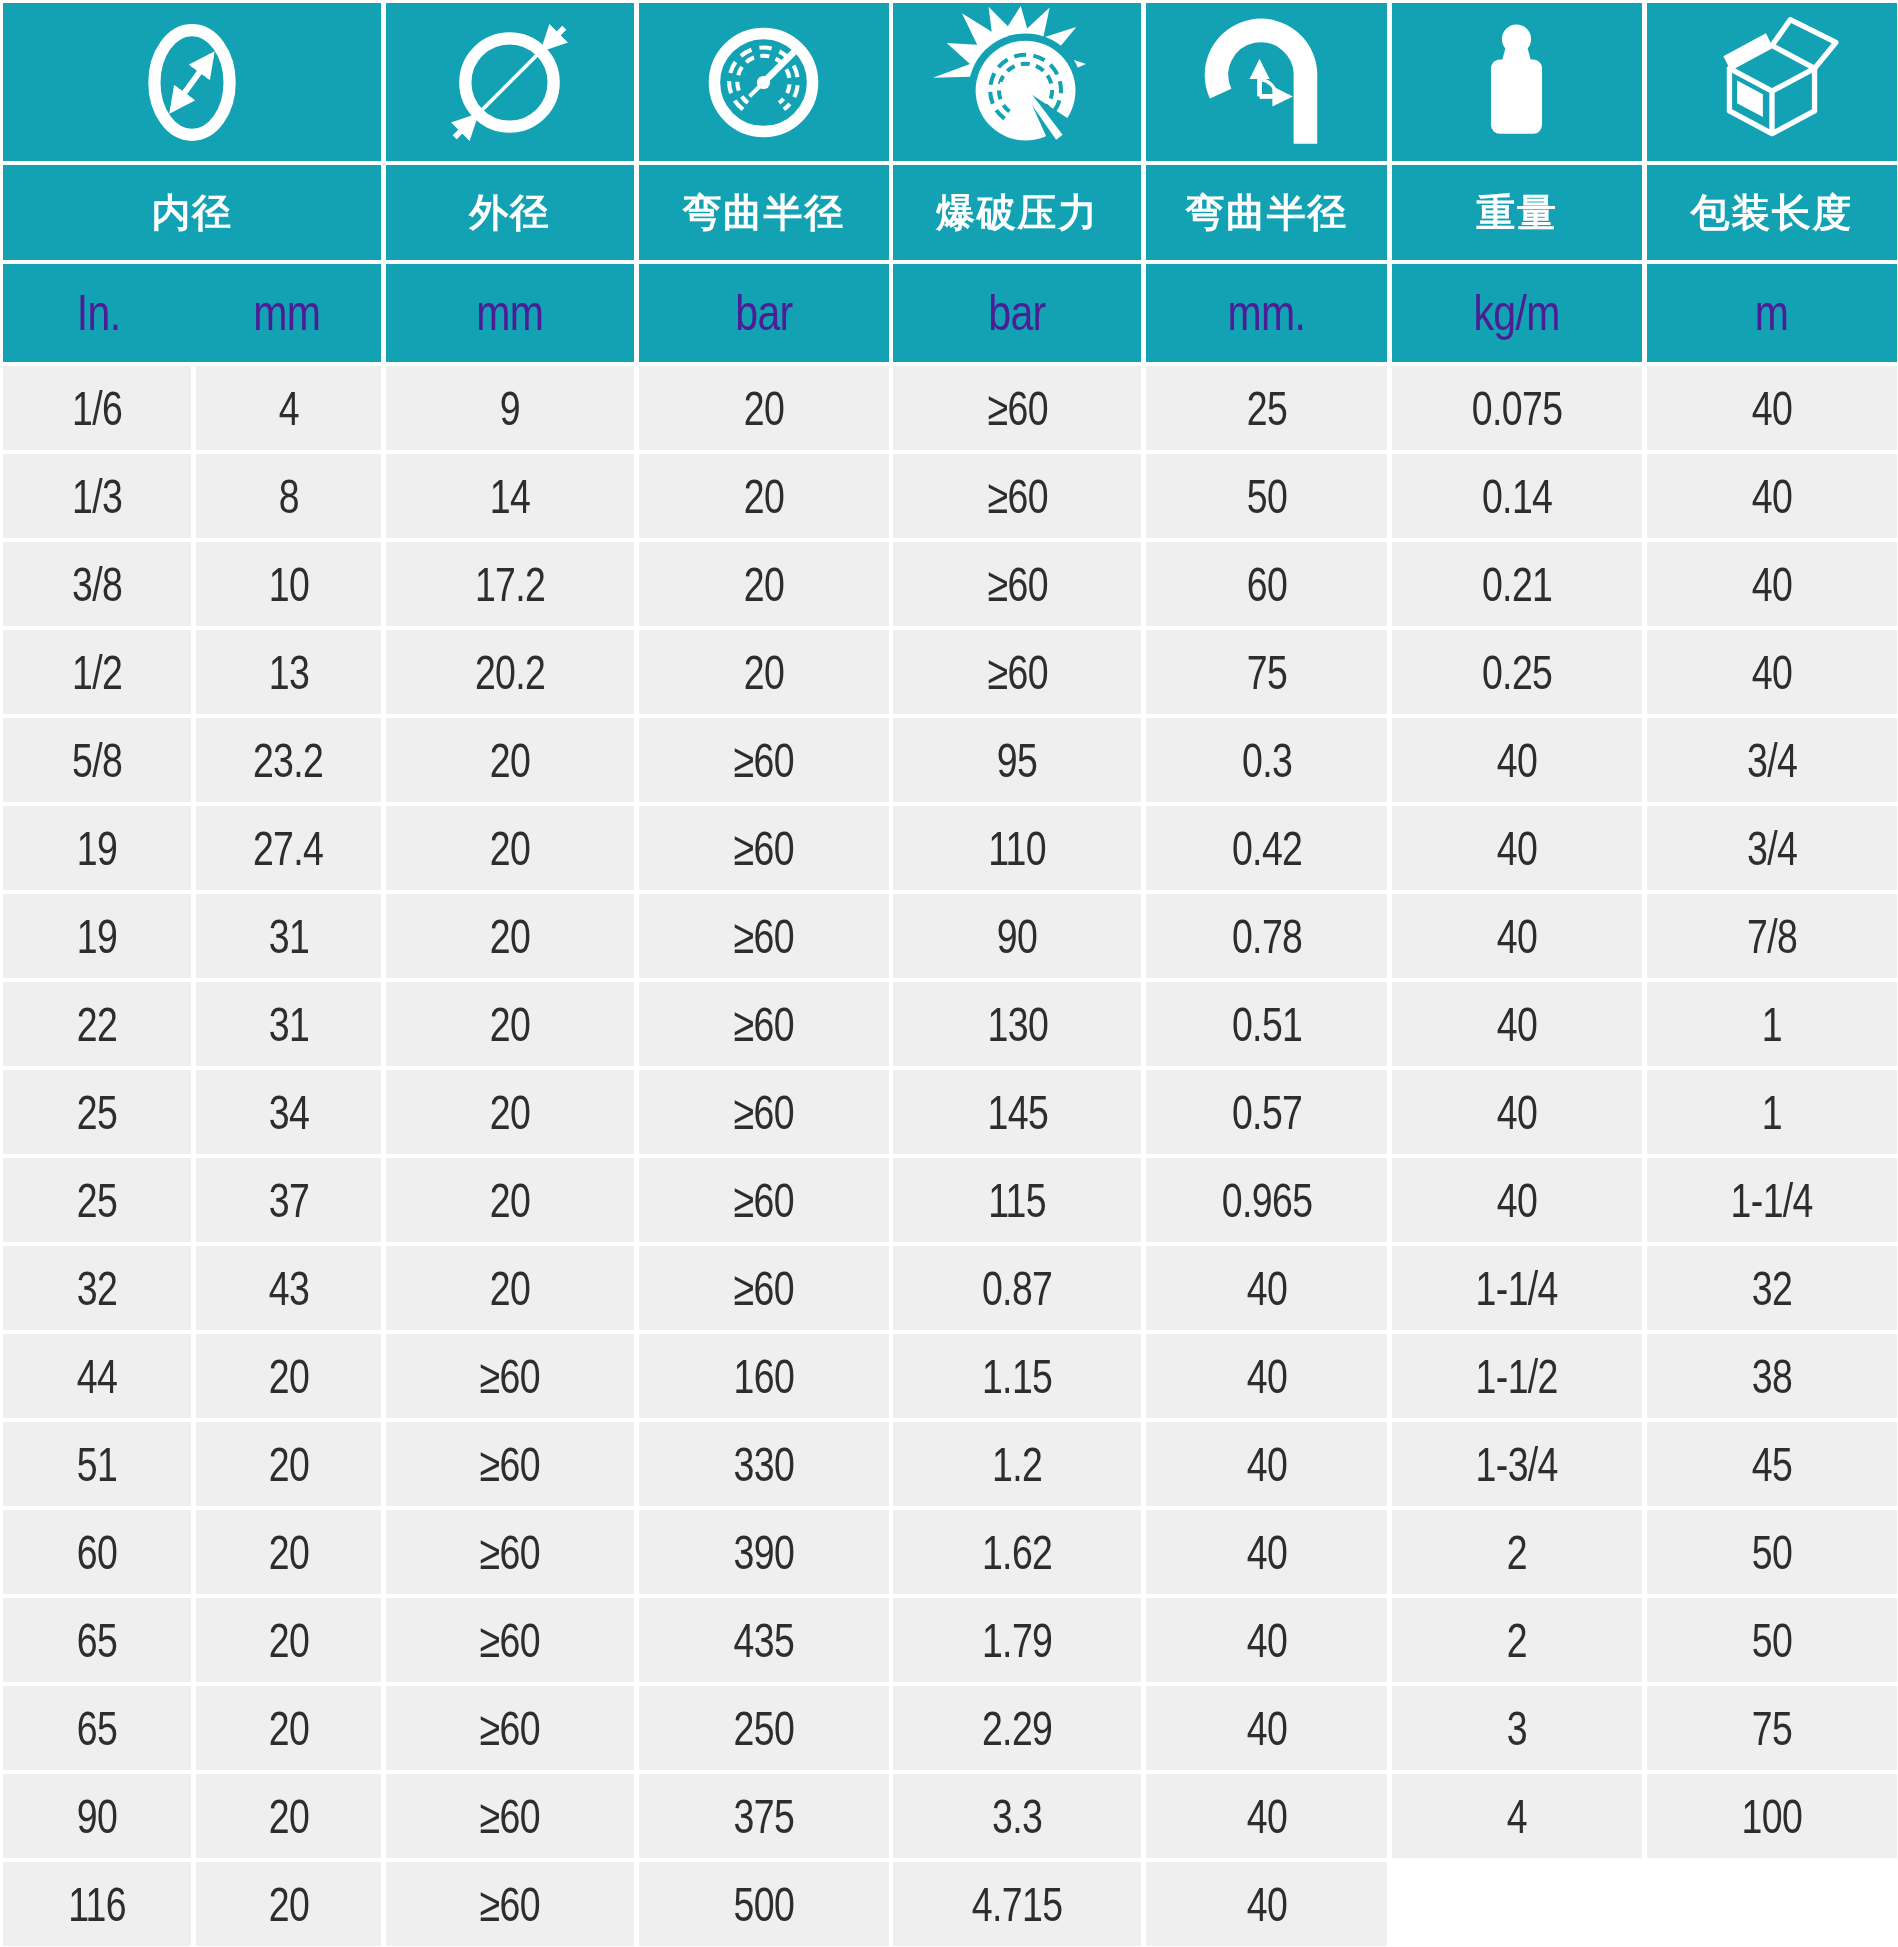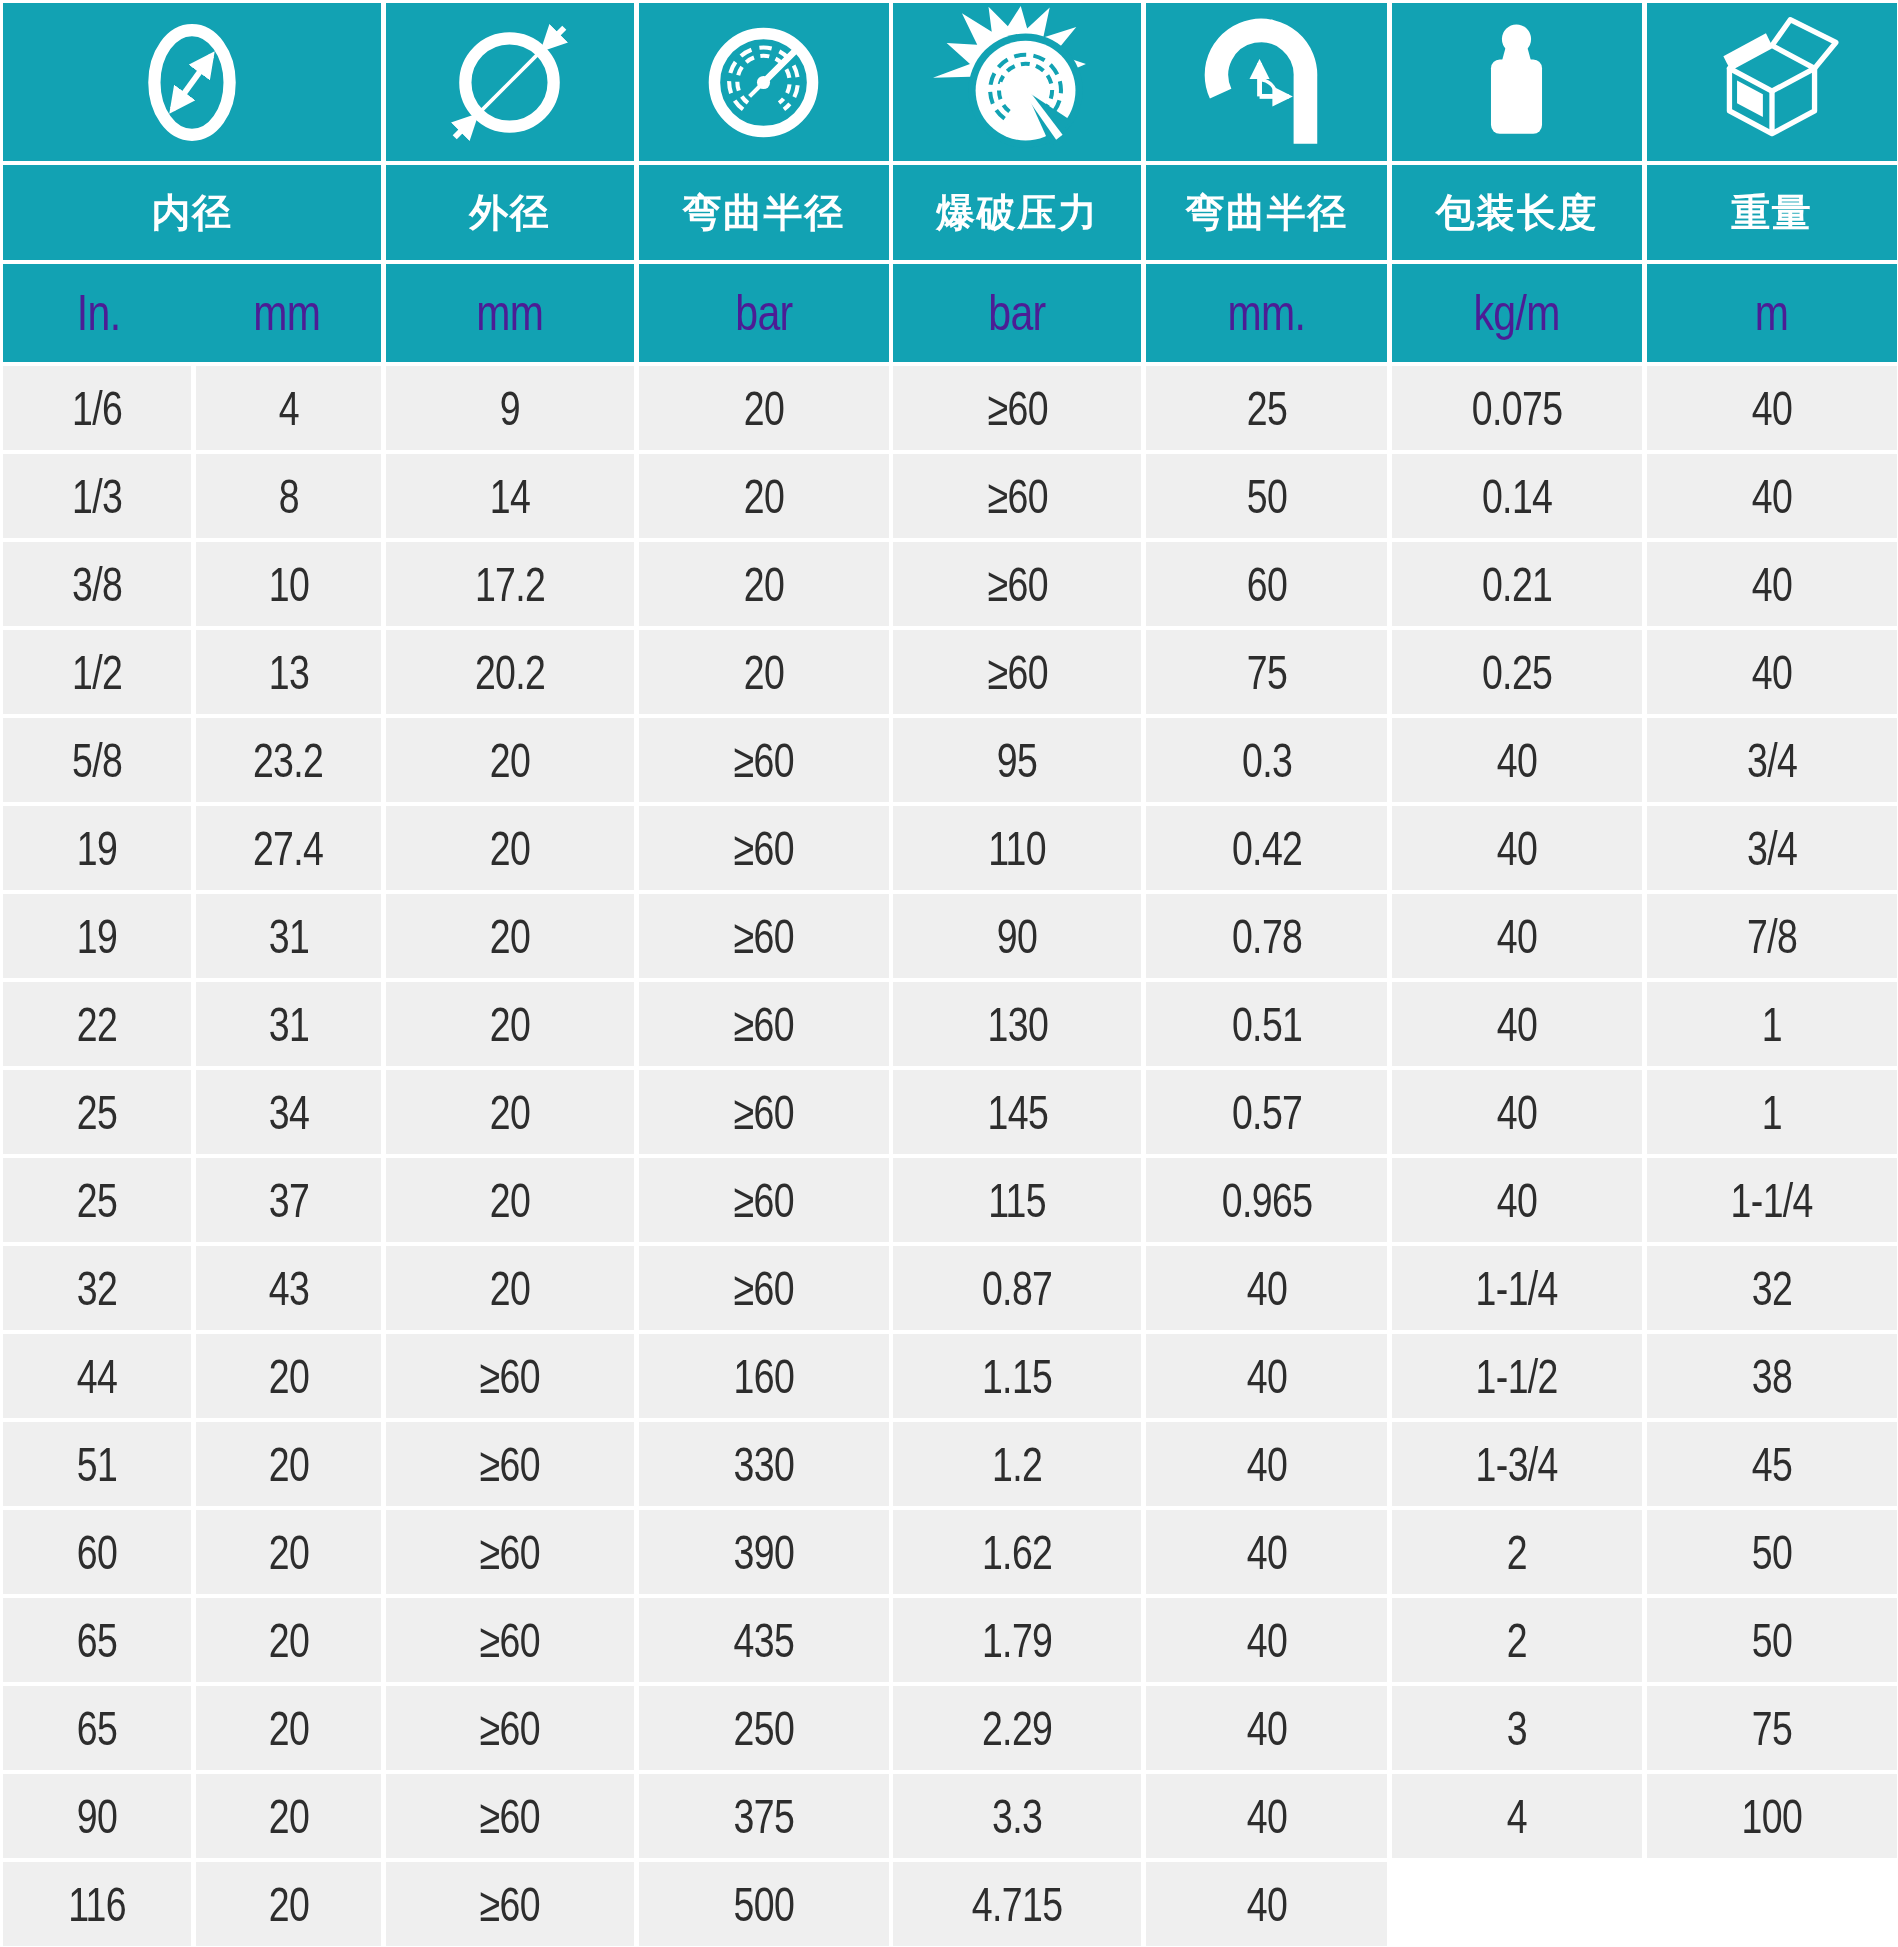--- a/index.html
+++ b/index.html
@@ -109,22 +109,22 @@
         <polygon points="54,98 88,116 88,146 54,128" fill="#ffffff"></polygon>
         <polygon points="100,52 44,82 36,66 92,36" fill="#ffffff"></polygon>
       </svg>
     </div>
 
     <div class="cell teal head span2">内径</div>
     <div class="cell teal head">外径</div>
     <div class="cell teal head">弯曲半径</div>
     <div class="cell teal head">爆破压力</div>
     <div class="cell teal head">弯曲半径</div>
+    <div class="cell teal head">重量</div>
     <div class="cell teal head">包装长度</div>
-    <div class="cell teal head">重量</div>
 
     <div class="teal unit unit-split span2">
       <span><span class="cond">In.</span></span>
       <span><span class="cond">mm</span></span>
     </div>
     <div class="cell teal unit">
         <span class="cond">mm</span>
       </div>
     <div class="cell teal unit">
         <span class="cond">bar</span>

